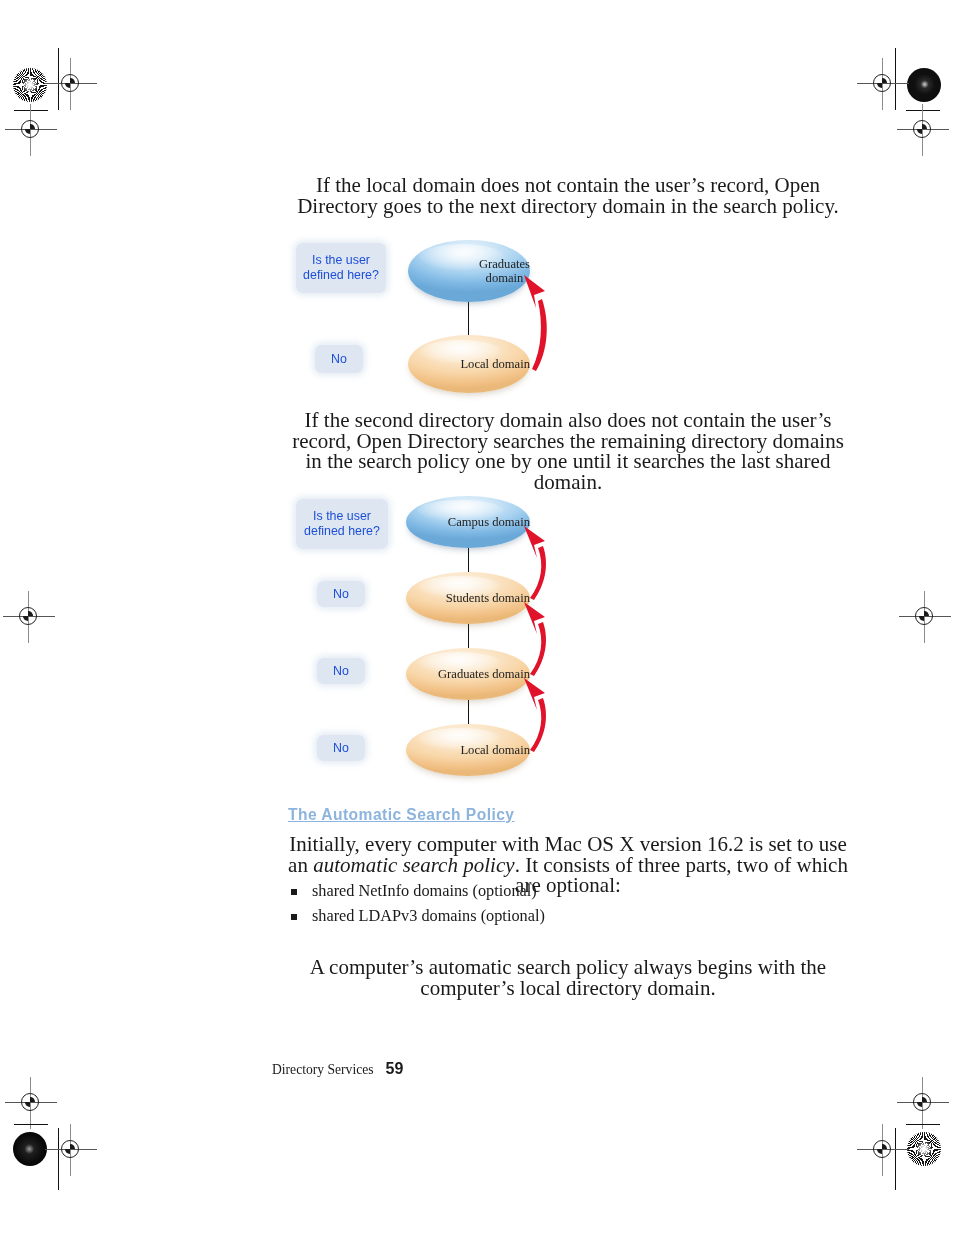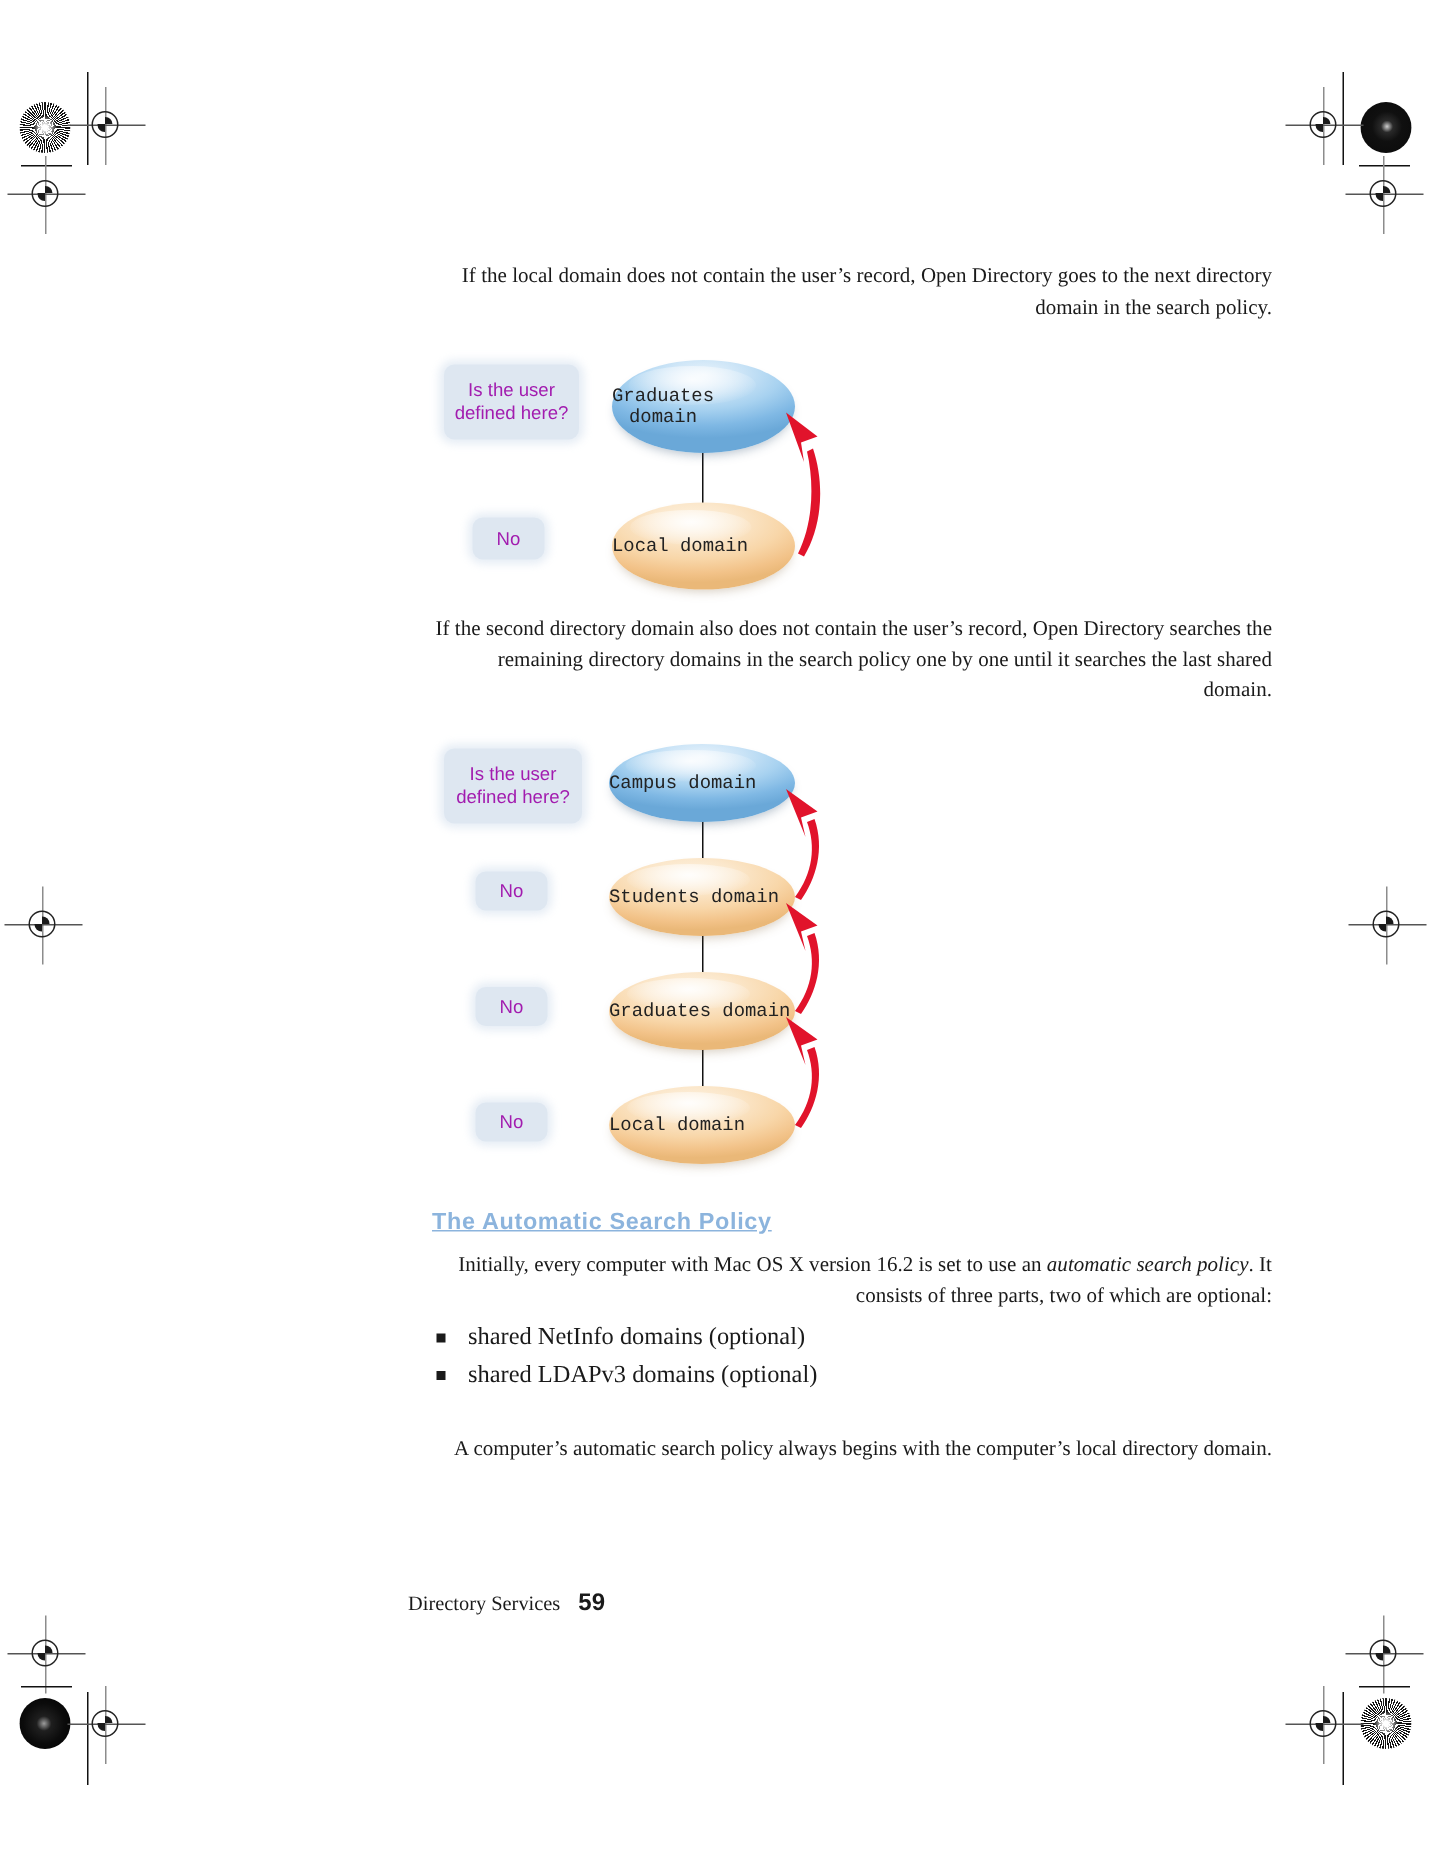--- a/index.html
+++ b/index.html
@@ -79,24 +79,24 @@
 
   
   .column {
     position: absolute;
     left: 288px;
     top: 0;
     width: 560px;
   }
 
   p.body {
-    font-size: 14px;
+    font-size: 21px;
     line-height: 20.5px;
     margin: 0;
-    text-align: right;
+    text-align: center;
     letter-spacing: 0.02px;
   }
   .italic { font-style: italic; }
 
   h2.section {
     font-family: "Liberation Sans", sans-serif;
     font-size: 15.6px;
     font-weight: bold;
     color: #8cb4dd;
     letter-spacing: 0.45px;
@@ -143,39 +143,39 @@
 
   
   .diagram { position: absolute; }
 
   .qbox {
     position: absolute;
     background: #dee7f1;
     border-radius: 7px;
     font-family: "Liberation Sans", sans-serif;
     font-size: 12.4px;
-    color: #a21caf;
+    color: #1d4ed8;
     text-align: center;
     display: flex;
     align-items: center;
     justify-content: center;
     line-height: 15px;
     box-shadow: 0 0 6px 3px rgba(222,231,241,0.75);
   }
 
   .ellipse {
     position: absolute;
     border-radius: 50%;
-    font-family: Liberation Mono, monospace;
+    font-family: Liberation Serif, serif;
     font-size: 12.6px;
     color: #222;
     text-align: center;
     display: flex;
     align-items: center;
-    justify-content: flex-start;
+    justify-content: flex-end;
     line-height: 14.5px;
   }
   .ellipse .lbl { position: relative; z-index: 3; }
 
   .ellipse.blue {
     background:
       radial-gradient(ellipse 78% 68% at 50% 16%, #eaf4fc 0%, #cde5f7 26%, #a8d2f0 54%, #7fb8e4 80%, #6aa8d8 100%);
     box-shadow: 0 4px 7px -3px rgba(60,90,120,0.40);
   }
   .ellipse.blue::before {

